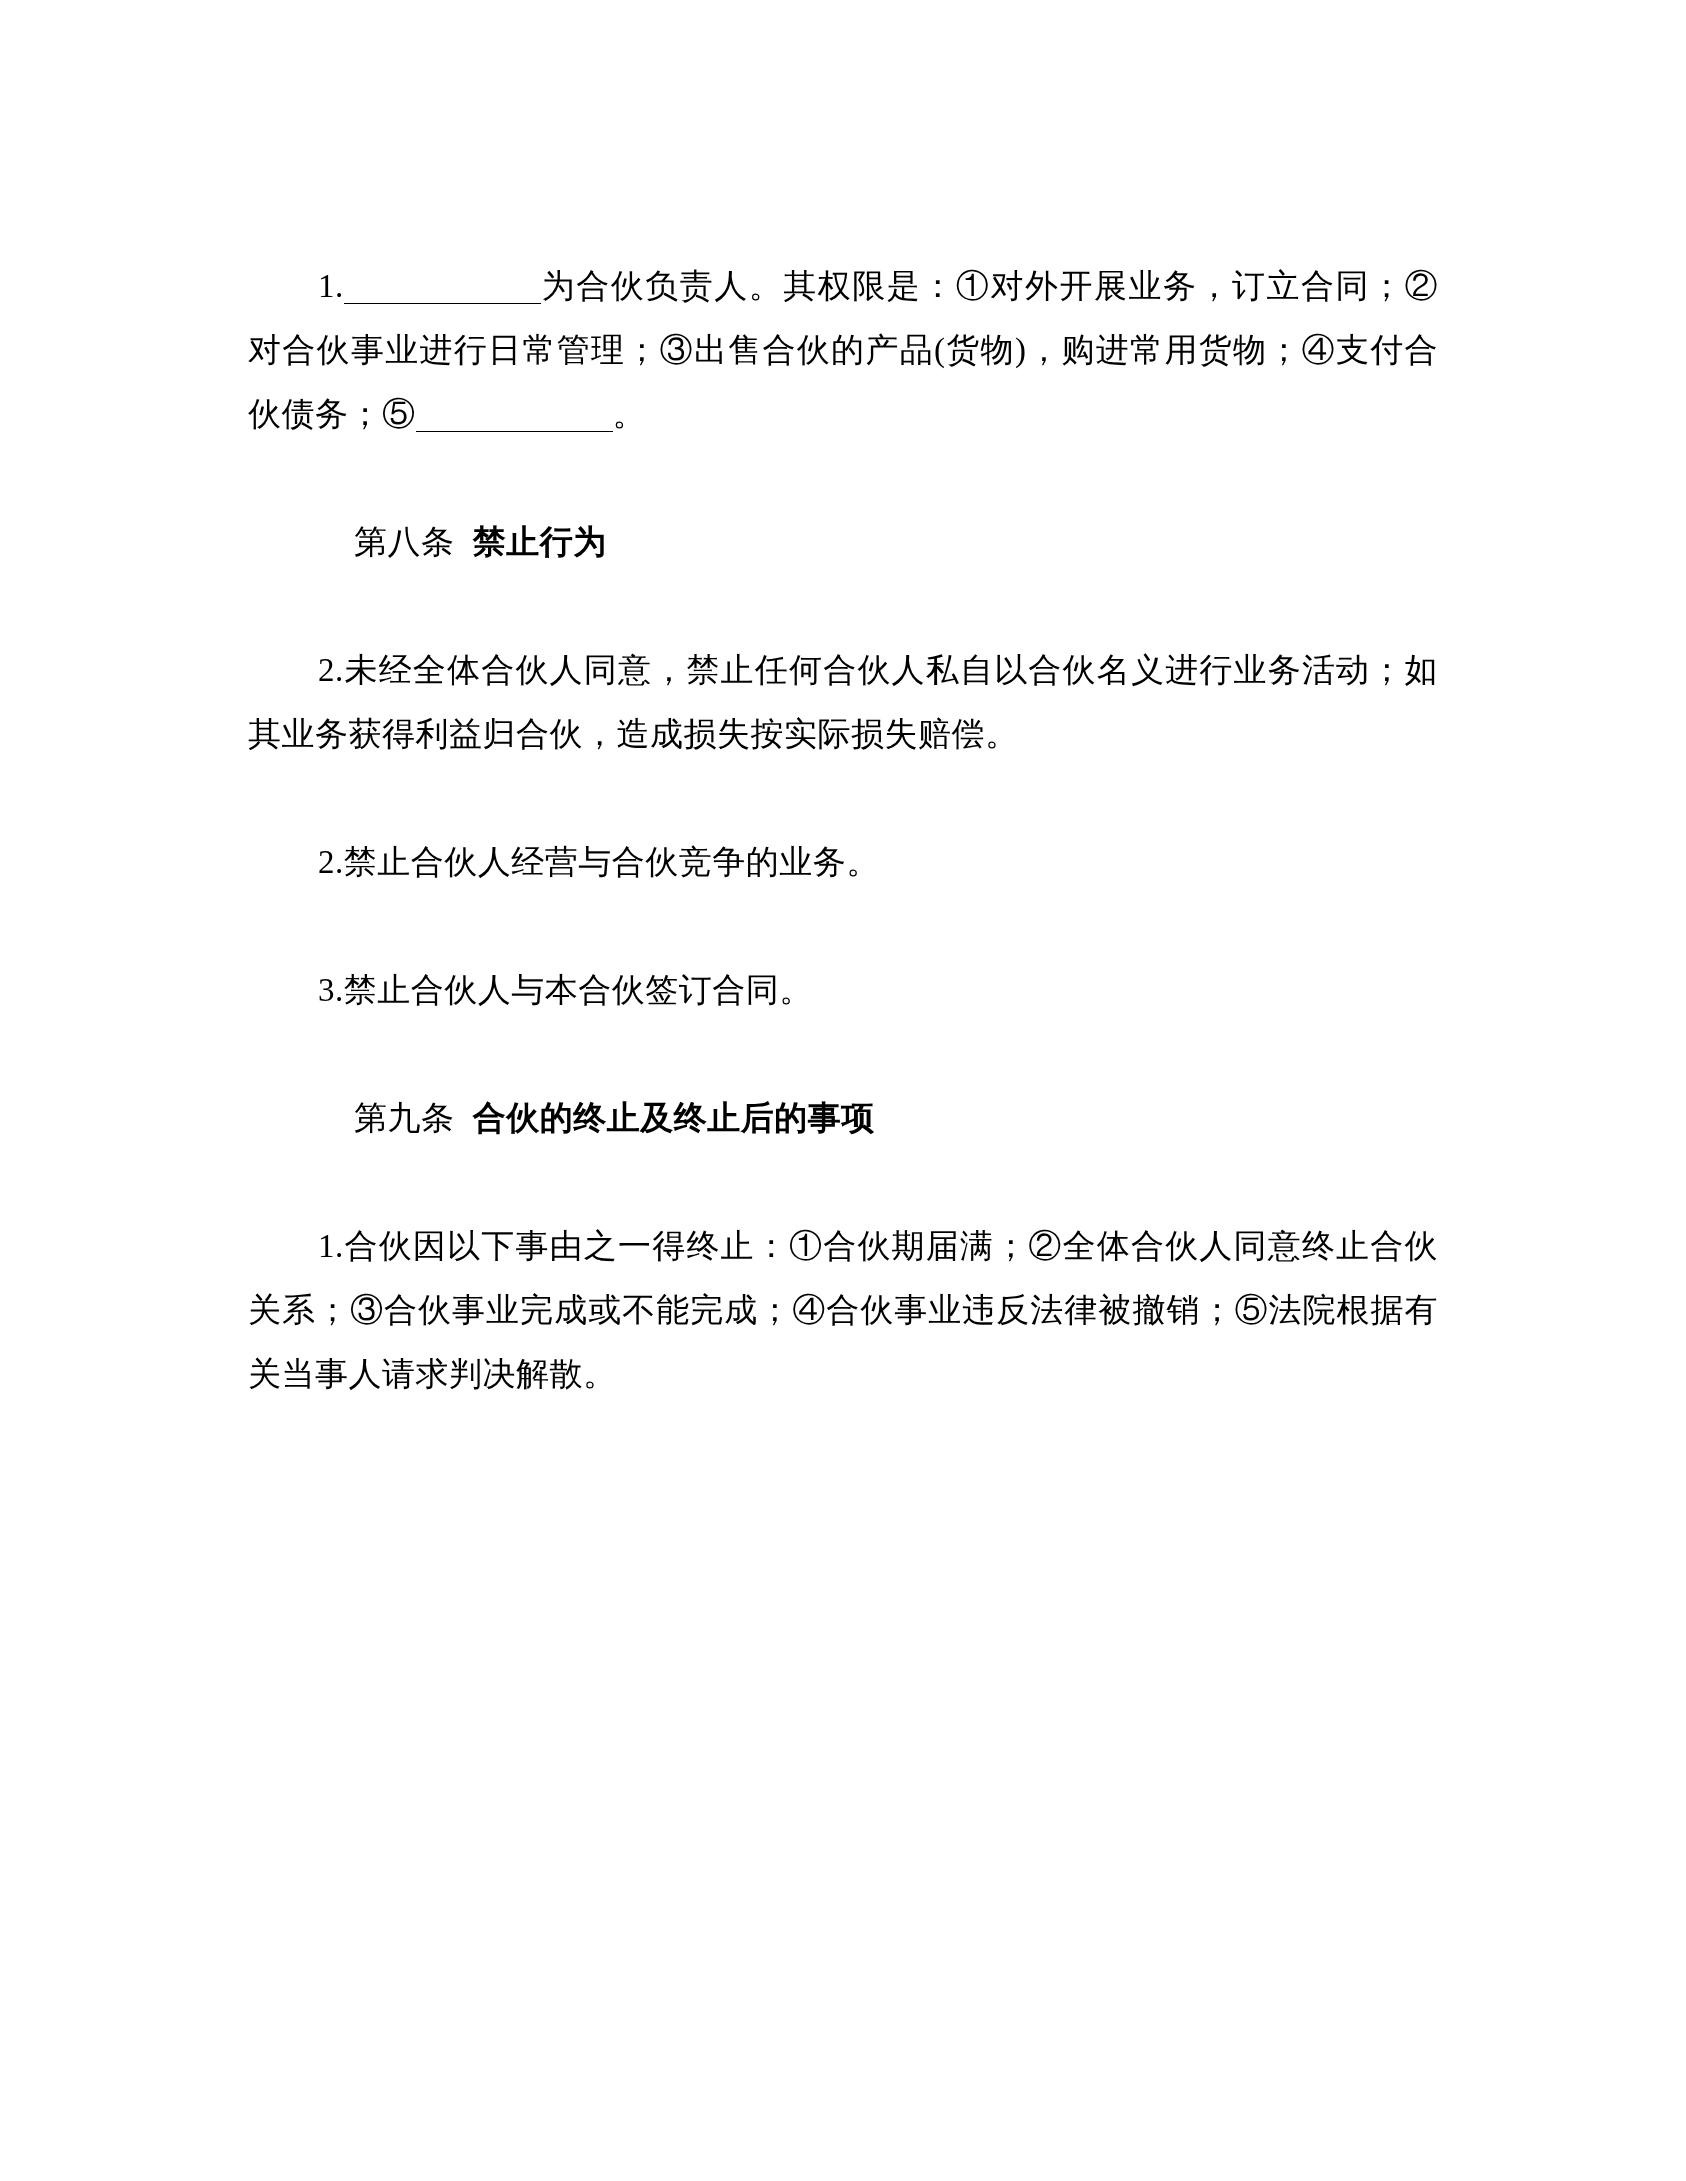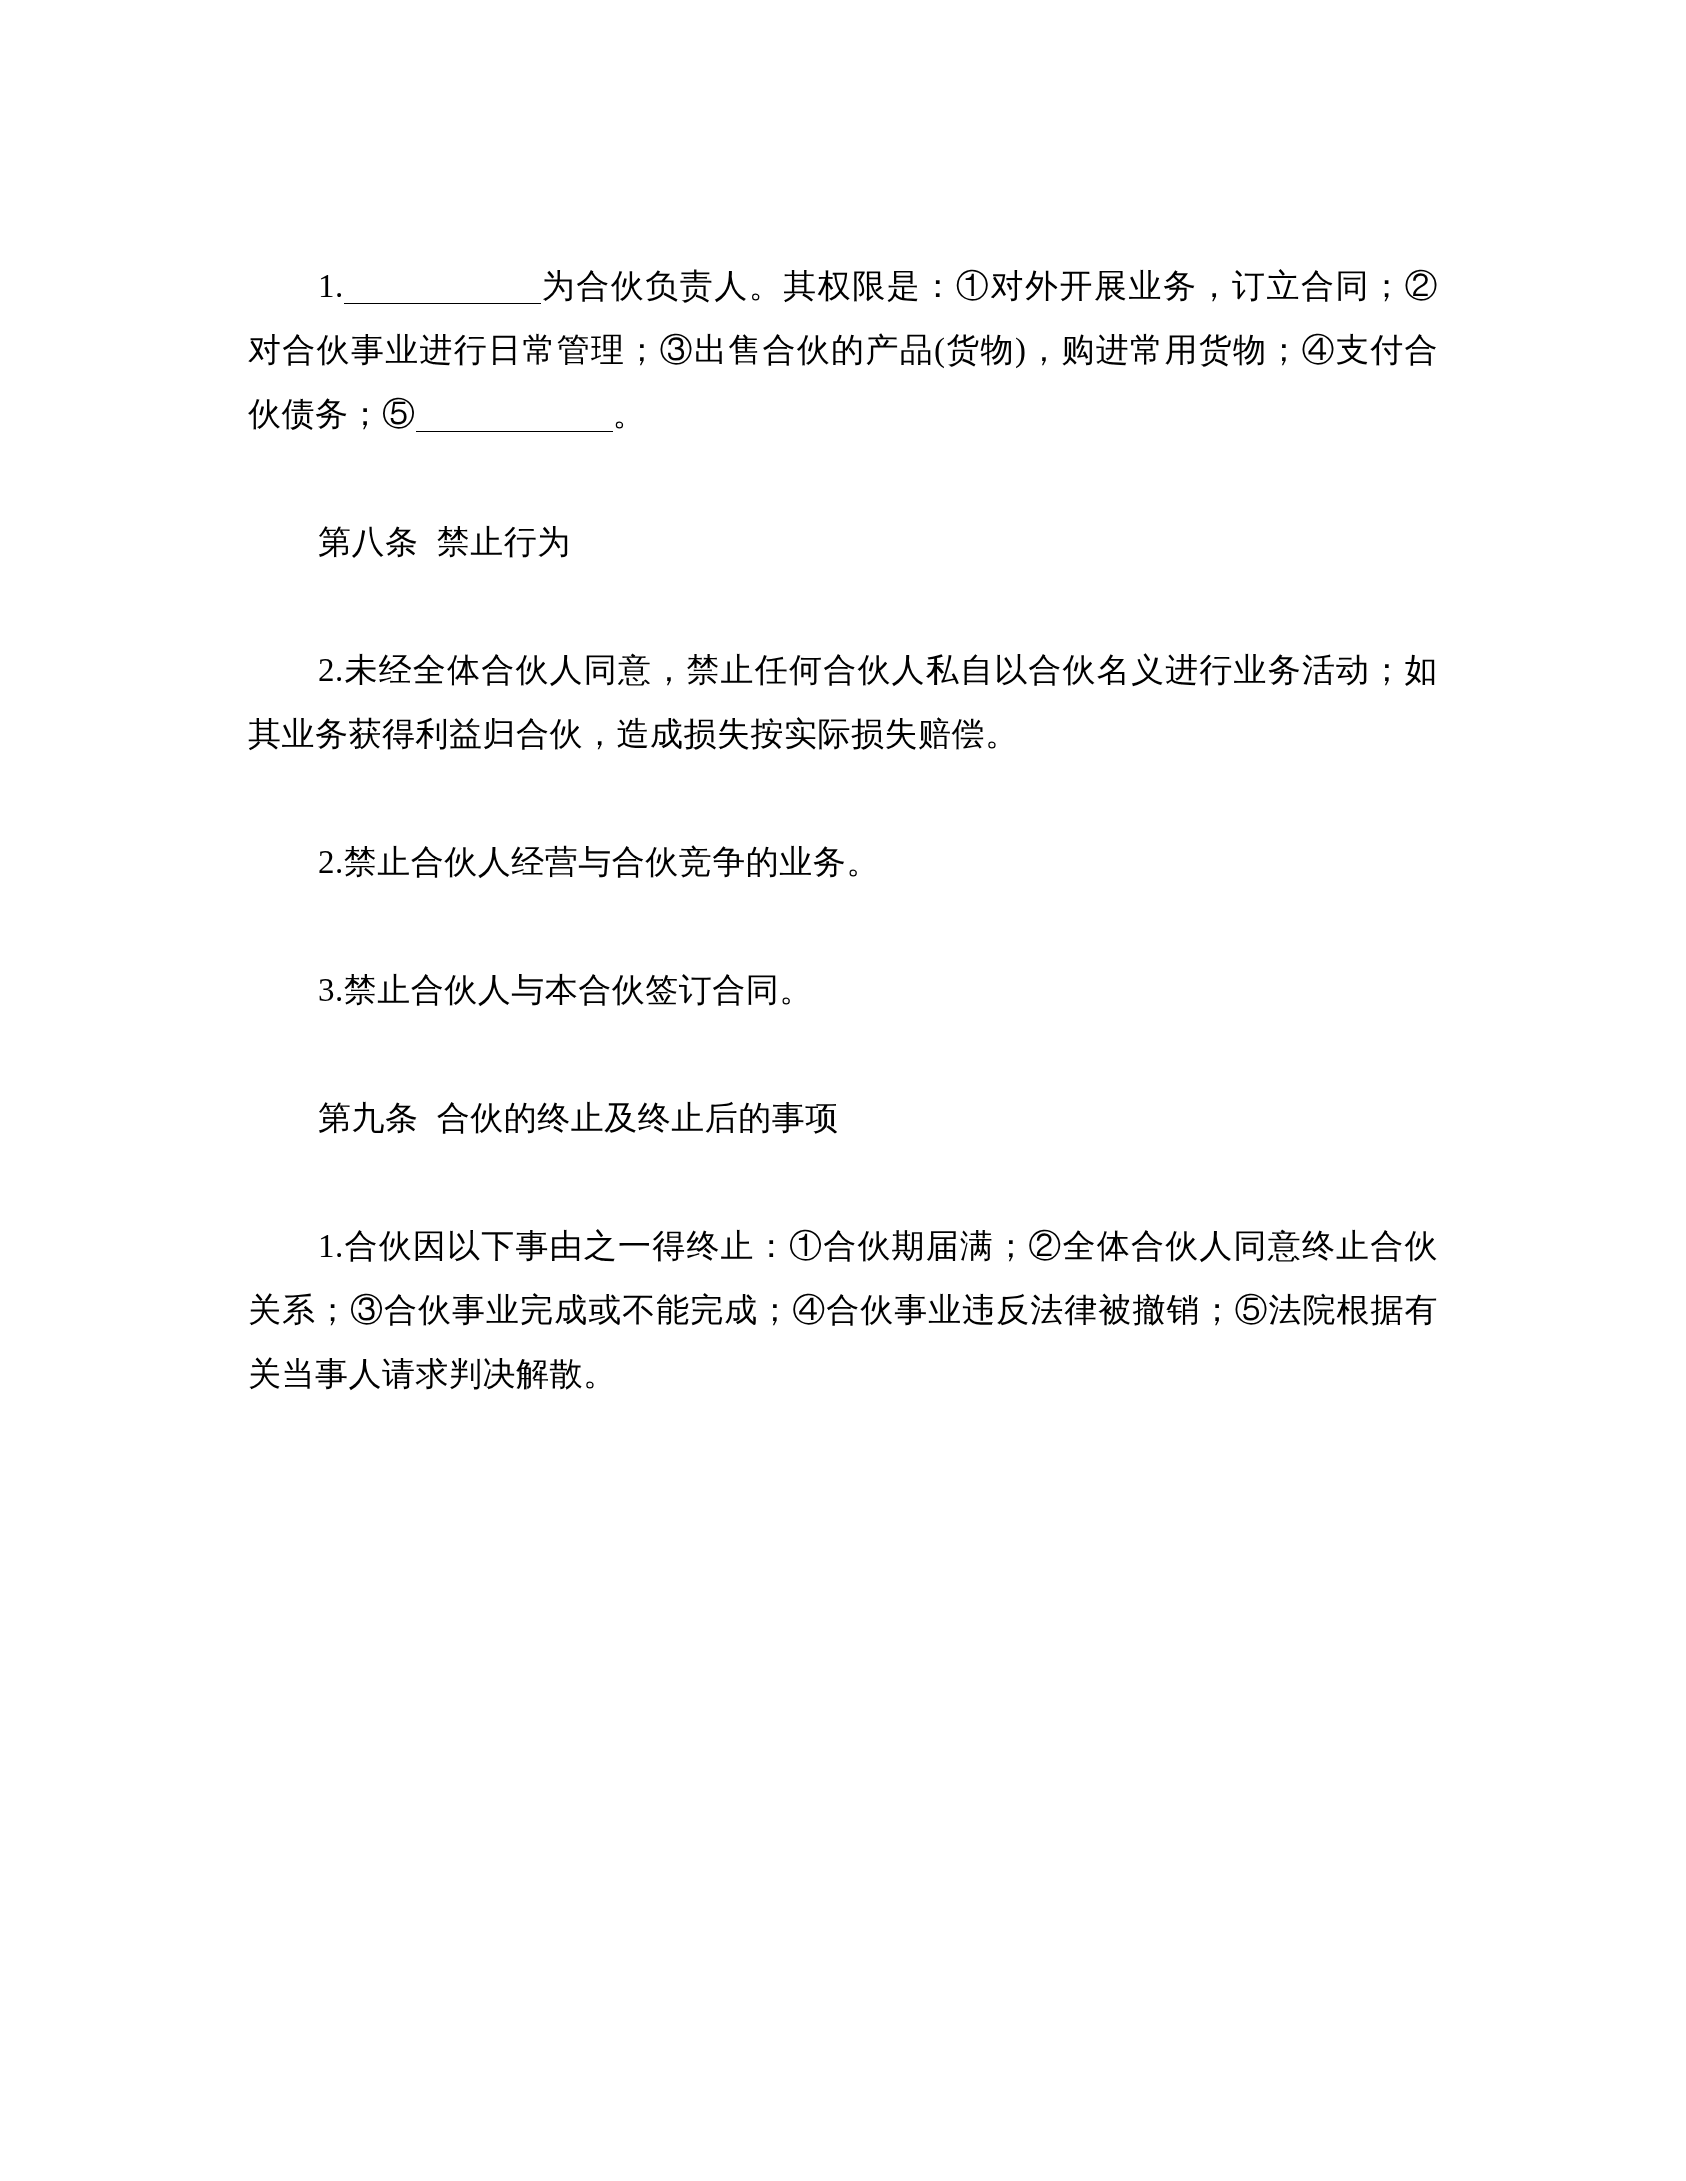--- a/index.html
+++ b/index.html
@@ -33,24 +33,26 @@
     text-indent: 70px;
     text-align: justify;
     letter-spacing: 0.5px;
     word-break: break-all;
   }
   .heading {
     text-align: left;
   }
   .h-num {
     margin-right: 0.55em;
+    margin-left: 36px;
   }
   .h-title {
     
     font-family: "DejaVu Sans", "Liberation Sans", sans-serif;
+    font-weight: bold;
   }
   .blank {
     display: inline-block;
     width: 197px;
     height: 9.2px;
     border-bottom: 1.8px solid #000000;
     vertical-align: -7.3px;
   }
 </style>
 </head>

